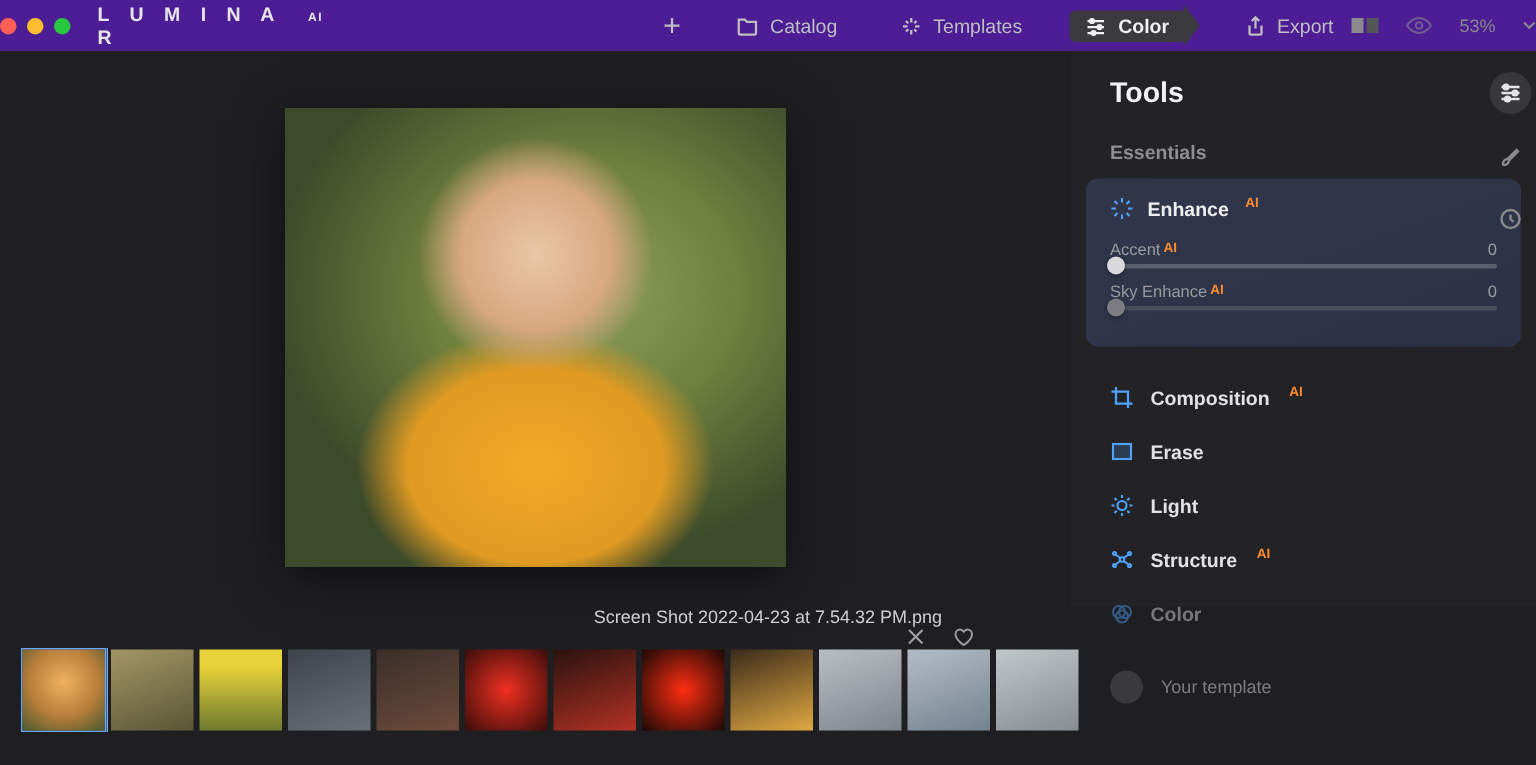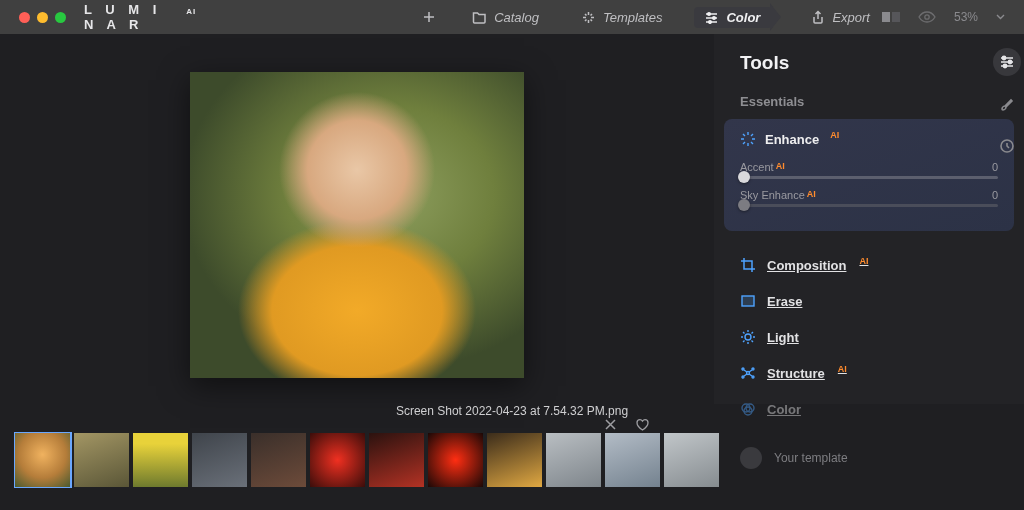--- a/index.html
+++ b/index.html
@@ -8,30 +8,30 @@
     background: #1f1f22;
     font-family: -apple-system, "Segoe UI", Helvetica, Arial, sans-serif;
     color: #cfcfd1;
     overflow: hidden;
     position: relative;
   }
   
   .topbar {
     height: 34px;
     display: flex; align-items: center;
-    padding: 0 19px;
-    background: #404040;
+    padding: 0 0;
+    background: #4c1d95;
     font-size: 13px;
   }
   .traffic { display:flex; gap:7px; margin-right:18px; }
   .dot { width:11px; height:11px; border-radius:50%; }
   .dot.r{background:#ff5f57} .dot.y{background:#febc2e} .dot.g{background:#28c840}
   .brand { letter-spacing:5px; font-weight:600; color:#e6e6e8; font-size:13px; display:flex; align-items:baseline; margin-right:40px;}
   .brand sup{ font-size:8px; letter-spacing:1px; margin-left:3px; color:#e6e6e8;}
-  .nav { display:flex; align-items:center; gap:20px; margin-left:180px;font-style:italic;}
+  .nav { display:flex; align-items:center; gap:20px; margin-left:180px;}
   .nav-btn { display:flex; align-items:center; gap:7px; padding:3px 12px 3px 10px; border-radius:4px; color:#bfbfc2; cursor:pointer; font-size:13px;}
   .nav-btn.active { background:#3a3a3f; color:#f0f0f2; font-weight:600;}
   .edit-wrap { position:relative; display:flex; align-items:center;}
   .edit-arrow {
      width:0; height:0;
      border-top:14px solid transparent;
      border-bottom:14px solid transparent;
      border-left:11px solid #3a3a3f;
      margin-left:-2px;
   }
@@ -64,21 +64,21 @@
   }
   .tool-title{display:flex; align-items:center; gap:9px; font-size:13px; color:#eeeeef; font-weight:600; margin-bottom:14px;}
   .ai-sup{ font-size:9px; font-weight:700; color:#ff8c2e; margin-left:2px; position:relative; top:-4px;}
   .slider-row{margin-bottom:10px;}
   .slider-lab{display:flex; justify-content:space-between; font-size:11px; color:#9a9aa0; margin-bottom:3px;text-align:right;}
   .slider-lab .ai-sup{top:-2px;}
   .slider-track{height:3px; background:#5c5f6e; border-radius:2px; position:relative;}
   .slider-thumb{width:12px; height:12px; border-radius:50%; background:#d9d9dc; position:absolute; top:-5px; left:-2px; box-shadow:0 1px 3px rgba(0,0,0,.4);}
   .slider-row.dim .slider-thumb{background:#7c7c82;}
   .slider-row.dim .slider-track{background:#4a4d5a;}
-  .tool-item{ display:flex; align-items:center; gap:11px; padding:10px 26px; font-size:13px; color:#e2e2e4; cursor:pointer; font-weight:600;text-decoration:underline;}
+  .tool-item{ display:flex; align-items:center; gap:11px; padding:10px 26px; font-size:13px; color:#e2e2e4; cursor:pointer; font-weight:600;}
   .tool-item .ic{width:16px; height:16px; display:flex; align-items:center; justify-content:center;}
   .tool-item.faded{opacity:.45}
   .panel-side{
     position:absolute; right:0; top:14px; width:34px; display:flex; flex-direction:column; gap:14px; align-items:center;
   }
   .side-btn{width:28px; height:28px; border-radius:50%; background:#38383c; display:flex; align-items:center; justify-content:center; cursor:pointer;}
   .side-btn svg{stroke:#e5e5e8; fill:none; stroke-width:1.6;}
   .side-btn.plain{background:transparent;}
   .side-btn.plain svg{stroke:#8a8a8e;}
   .template-row{display:flex; align-items:center; gap:12px; padding:20px 26px 0; color:#7d7d81; font-size:12px;}

